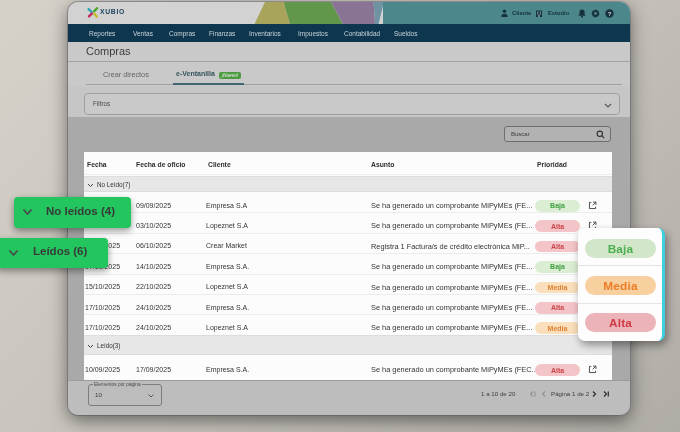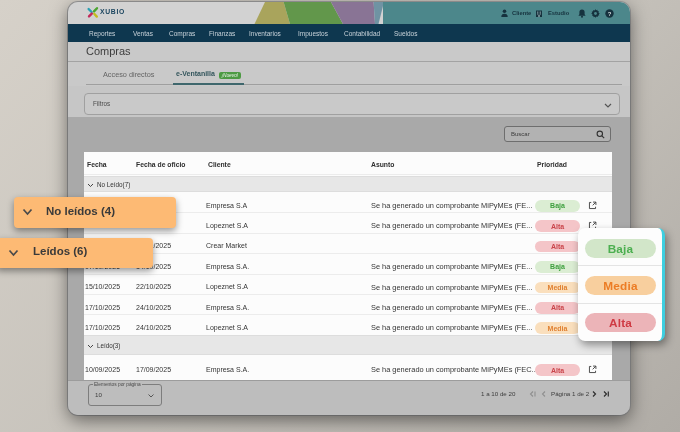--- a/index.html
+++ b/index.html
@@ -38,21 +38,21 @@
   .p-baja{background:#dbedd3;color:#3fa03f;}
   .p-alta{background:#f4c5c8;color:#c9444a;}
   .p-media{background:#fadfbd;color:#e08030;}
   
   .pager{position:absolute;left:0;top:378px;width:562px;height:35px;background:#bdbdbd;border-top:1px solid #9c9c9c;box-sizing:border-box;}
   .fieldset{position:absolute;left:20px;top:3px;width:72px;height:20px;border:1px solid #7d7d7d;border-radius:3px;}
   .fieldset .lg{position:absolute;left:4px;top:-3px;font-size:4.8px;color:#4a4a4a;background:#bdbdbd;padding:0 1px;white-space:nowrap;}
   .fieldset .v{position:absolute;left:6px;top:6px;font-size:6.2px;color:#3c3c3c;}
   .pagtxt{position:absolute;font-size:6.2px;color:#3c3c3c;}
   
-  .callout{position:absolute;background:#fdba74;border-radius:4px;box-shadow:0 3px 7px rgba(0,0,0,0.4);padding-left:45px;}
+  .callout{position:absolute;background:#22c55e;border-radius:4px;box-shadow:0 3px 7px rgba(0,0,0,0.4);}
   .callout .t{position:absolute;font-size:11.5px;font-weight:bold;color:#3a3a3a;white-space:nowrap;}
   .legend{position:absolute;left:578px;top:228px;width:87px;height:113px;background:#fdfdfd;border-radius:7px;
           border-right:3px solid #3ecfe0;box-sizing:border-box;box-shadow:2px 4px 8px rgba(0,0,0,0.4);}
   .lpill{position:absolute;left:7px;width:71px;height:19px;border-radius:10px;display:flex;align-items:center;justify-content:center;
          font-size:11.8px;font-weight:bold;letter-spacing:0.2px;}
   .lp-baja{background:#d2e6c9;color:#4caf50;}
   .lp-media{background:#f8cf9e;color:#ec7c24;}
   .lp-alta{background:#ecb4b8;color:#cf3a43;}
   .ldiv{position:absolute;left:0;width:84px;height:1px;background:#e4e4e4;}
 </style>
@@ -116,21 +116,21 @@
     <span style="left:230px">Impuestos</span>
     <span style="left:276px">Contabilidad</span>
     <span style="left:326px">Sueldos</span>
   </div>
 
   <div class="inicio">
       <div class="t">Compras</div>
     </div>
 
   <div class="tabs">
-    <span class="abs" style="left:35px;top:8px;font-size:7.3px;color:#646464;">Acceso directos</span>
+    <span class="abs" style="left:35px;top:8px;font-size:7.3px;color:#646464;">Crear directos</span>
     <span class="abs" style="left:108px;top:8px;font-size:7px;font-weight:bold;color:#33555c;">e-Ventanilla</span>
     <span class="abs" style="left:151px;top:9.5px;background:#4d9a43;color:#eef4ec;font-size:4.8px;font-style:italic;padding:1.2px 2.4px;border-radius:2px;">¡Nuevo!</span>
     <div class="abs" style="left:18px;top:21.5px;width:536px;height:1px;background:#9f9f9f;"></div>
     <div class="abs" style="left:105px;top:20.5px;width:71px;height:2px;background:#3f676d;"></div>
   </div>
 
   <div class="filt-area">
     <div class="filtbar">
       <span class="abs" style="left:8px;top:6px;font-size:6.3px;color:#4a4a4a;">Filtros</span>
       <svg class="abs" style="right:7px;top:8.5px;" width="8" height="5" viewBox="0 0 8 5">
@@ -180,20 +180,21 @@
       <div class="pill p-alta" style="left:451px;top:68.4px;">Alta</div>
       <svg class="abs" style="left:503.5px;top:69.4px" width="9" height="9" viewBox="0 0 10 10">
         <path d="M3.6 1.6 H1.6 V8.4 H8.4 V6.4" fill="none" stroke="#3d3d3d" stroke-width="1.0"></path>
         <path d="M5.6 1.2 H8.8 V4.4" fill="none" stroke="#3d3d3d" stroke-width="1.0"></path>
         <line x1="8.6" y1="1.4" x2="5.2" y2="4.8" stroke="#3d3d3d" stroke-width="1.0"></line>
       </svg>
       <div class="rowline" style="top:80.8px;"></div>
       <div class="cell" style="left:1px;top:90.3px;">29/09/2025</div>
       <div class="cell" style="left:52px;top:90.3px;">06/10/2025</div>
       <div class="cell" style="left:122px;top:90.3px;">Crear Market</div>
+      <div class="cell" style="left:287px;top:89.8px;font-size:7.4px;">Registra 1 Factura/s de crédito electrónica MiP...</div>
       <div class="pill p-alta" style="left:451px;top:88.8px;">Alta</div>
       <svg class="abs" style="left:503.5px;top:89.8px" width="9" height="9" viewBox="0 0 10 10">
         <path d="M3.6 1.6 H1.6 V8.4 H8.4 V6.4" fill="none" stroke="#3d3d3d" stroke-width="1.0"></path>
         <path d="M5.6 1.2 H8.8 V4.4" fill="none" stroke="#3d3d3d" stroke-width="1.0"></path>
         <line x1="8.6" y1="1.4" x2="5.2" y2="4.8" stroke="#3d3d3d" stroke-width="1.0"></line>
       </svg>
       <div class="rowline" style="top:101.19999999999999px;"></div>
       <div class="cell" style="left:1px;top:110.69999999999999px;">07/10/2025</div>
       <div class="cell" style="left:52px;top:110.69999999999999px;">14/10/2025</div>
       <div class="cell" style="left:122px;top:110.69999999999999px;">Empresa S.A.</div>

